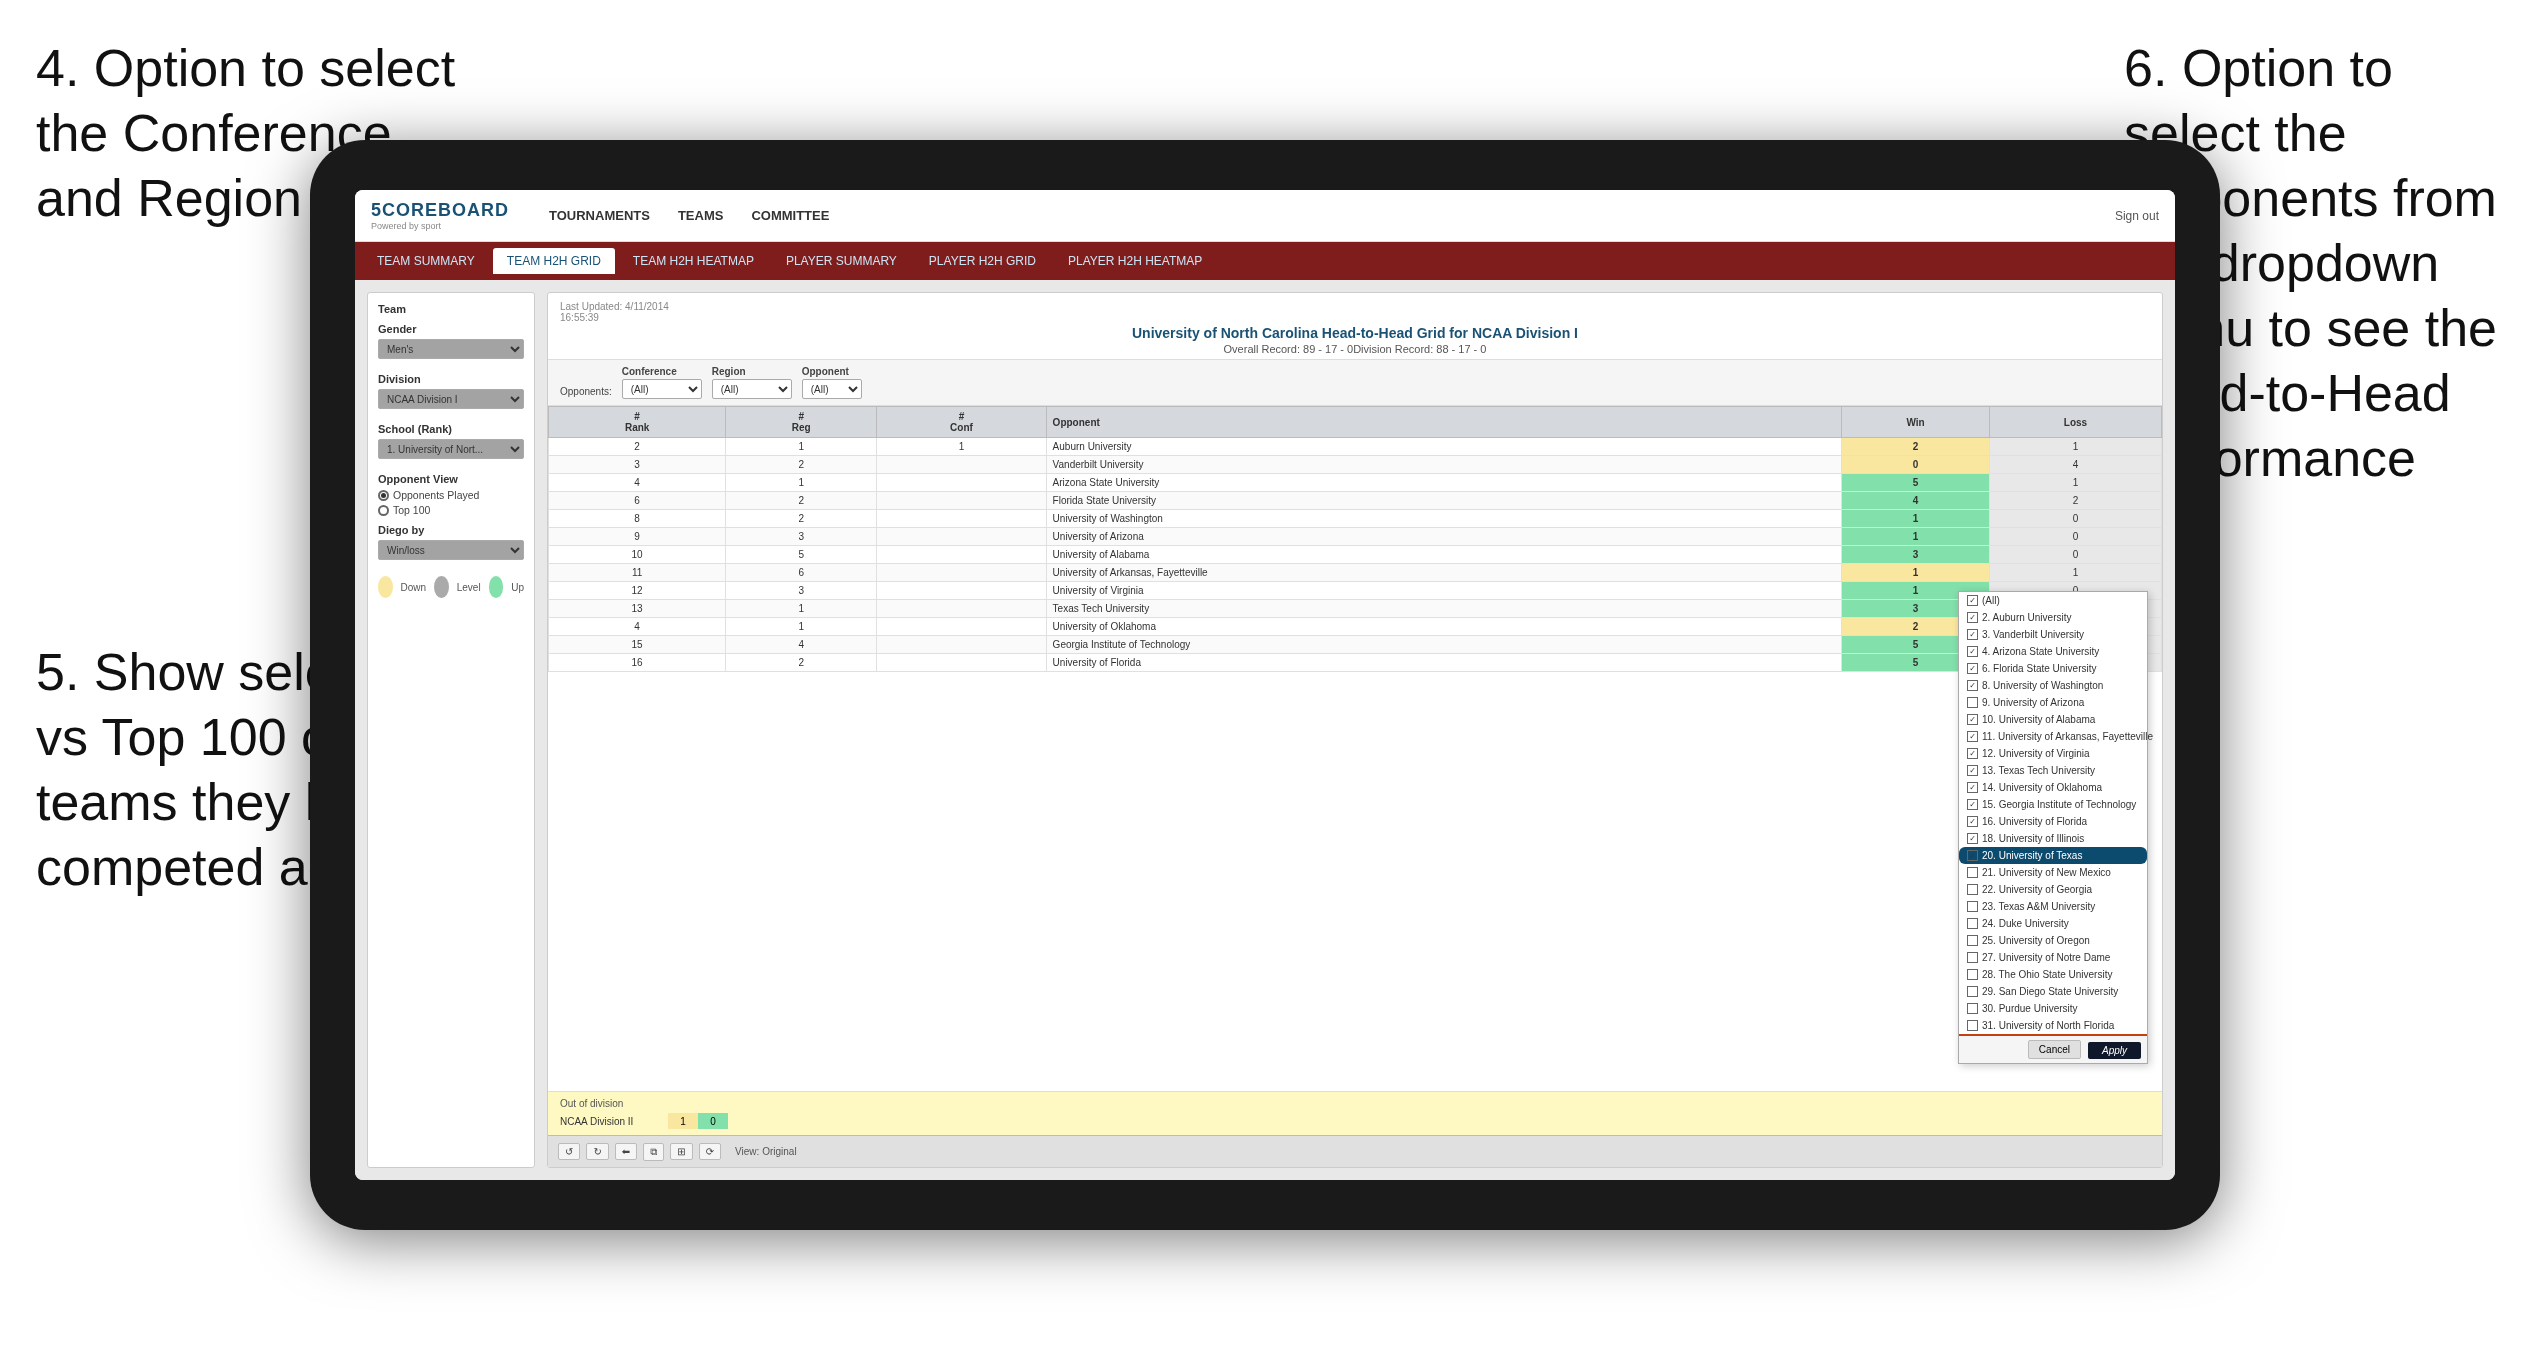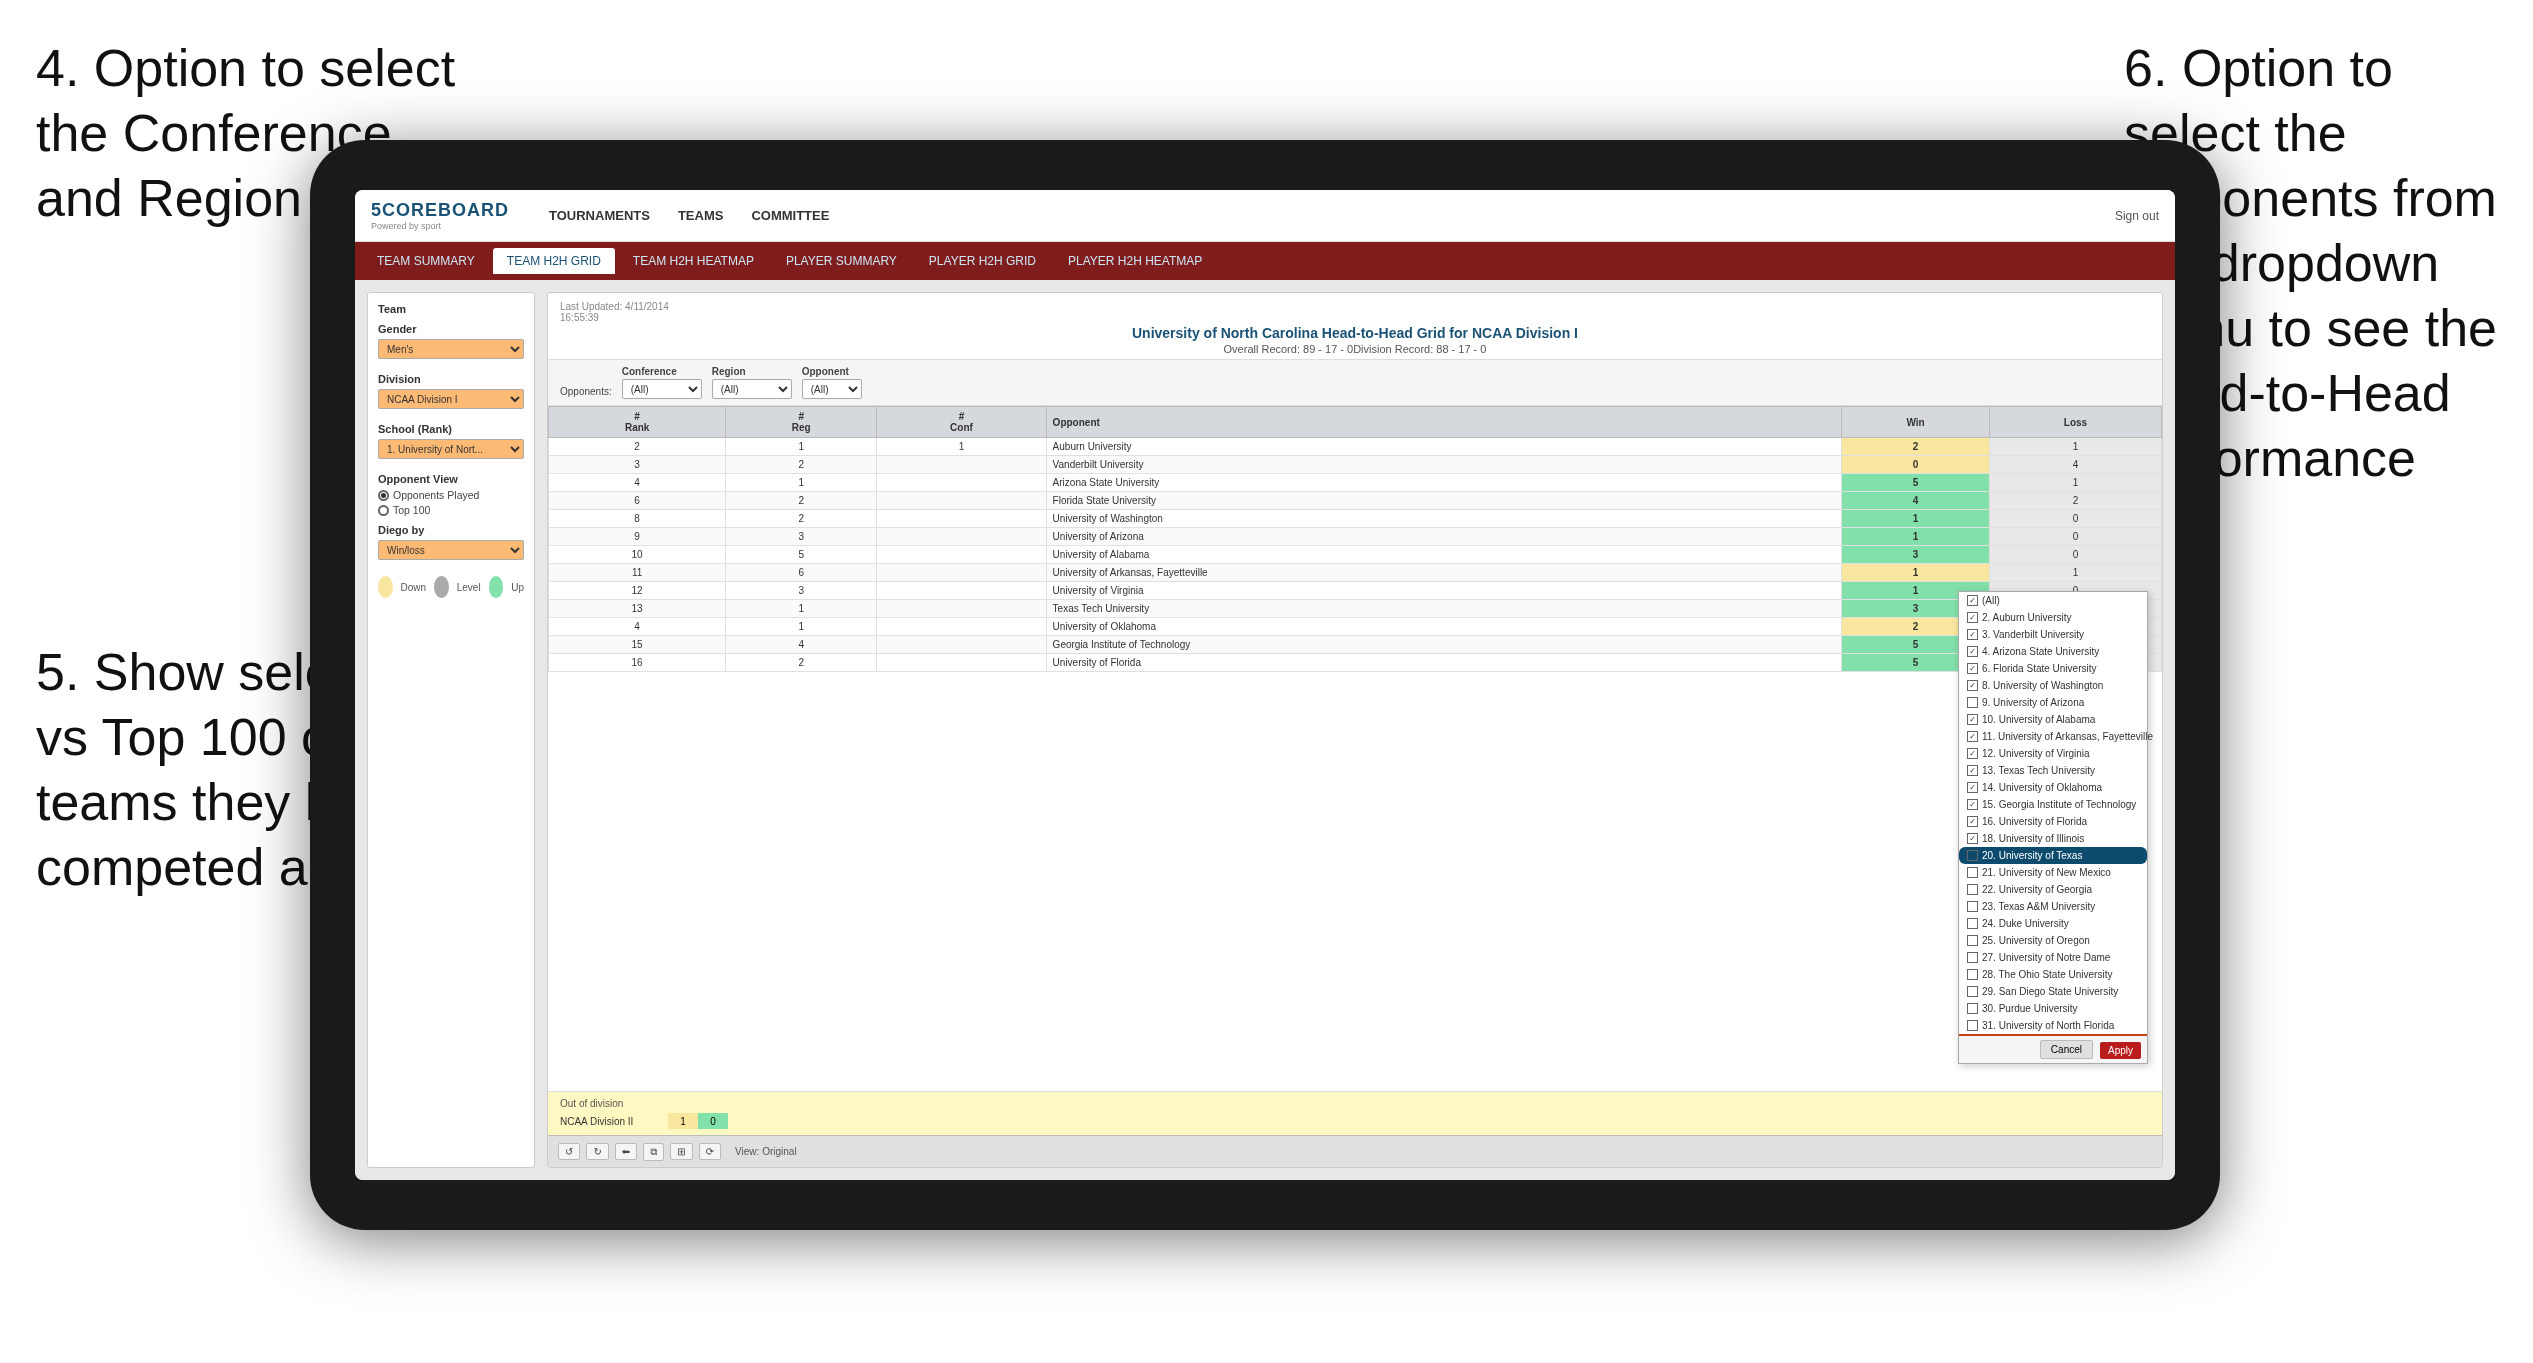--- a/index.html
+++ b/index.html
@@ -157,21 +157,21 @@
 
     .panel-label:first-child { margin-top: 0; }
 
     .select-box {
       width: 100%;
       border: 1px solid #aaa;
       border-radius: 2px;
       padding: 2px 4px;
       font-size: 10px;
       color: #333;
-      background: #fdba74;
+      background: #a3a3a3;
       margin-bottom: 6px;
       height: 20px;
     }
 
     .radio-row {
       display: flex;
       align-items: center;
       gap: 4px;
       font-size: 10.5px;
       color: #444;
@@ -459,27 +459,28 @@
     .cancel-btn {
       background: #e0e0e0;
       border: 1px solid #bbb;
       padding: 3px 10px;
       font-size: 10px;
       border-radius: 2px;
       cursor: pointer;
     }
 
     .apply-btn {
-      background: #b91c1c;
+      background: #0f172a;
       color: #fff;
       border: none;
-      padding: 3px 8px;
+      padding: 3px 14px;
       font-size: 10px;
       border-radius: 2px;
       cursor: pointer;
+      font-style: italic;
     }
 
     .dropdown-footer {
       display: flex;
       justify-content: flex-end;
       gap: 7px;
       padding: 4px 6px;
       border-top: 2px solid #c2410c;
       background: #f5f5f5;
       align-items: flex-end;

